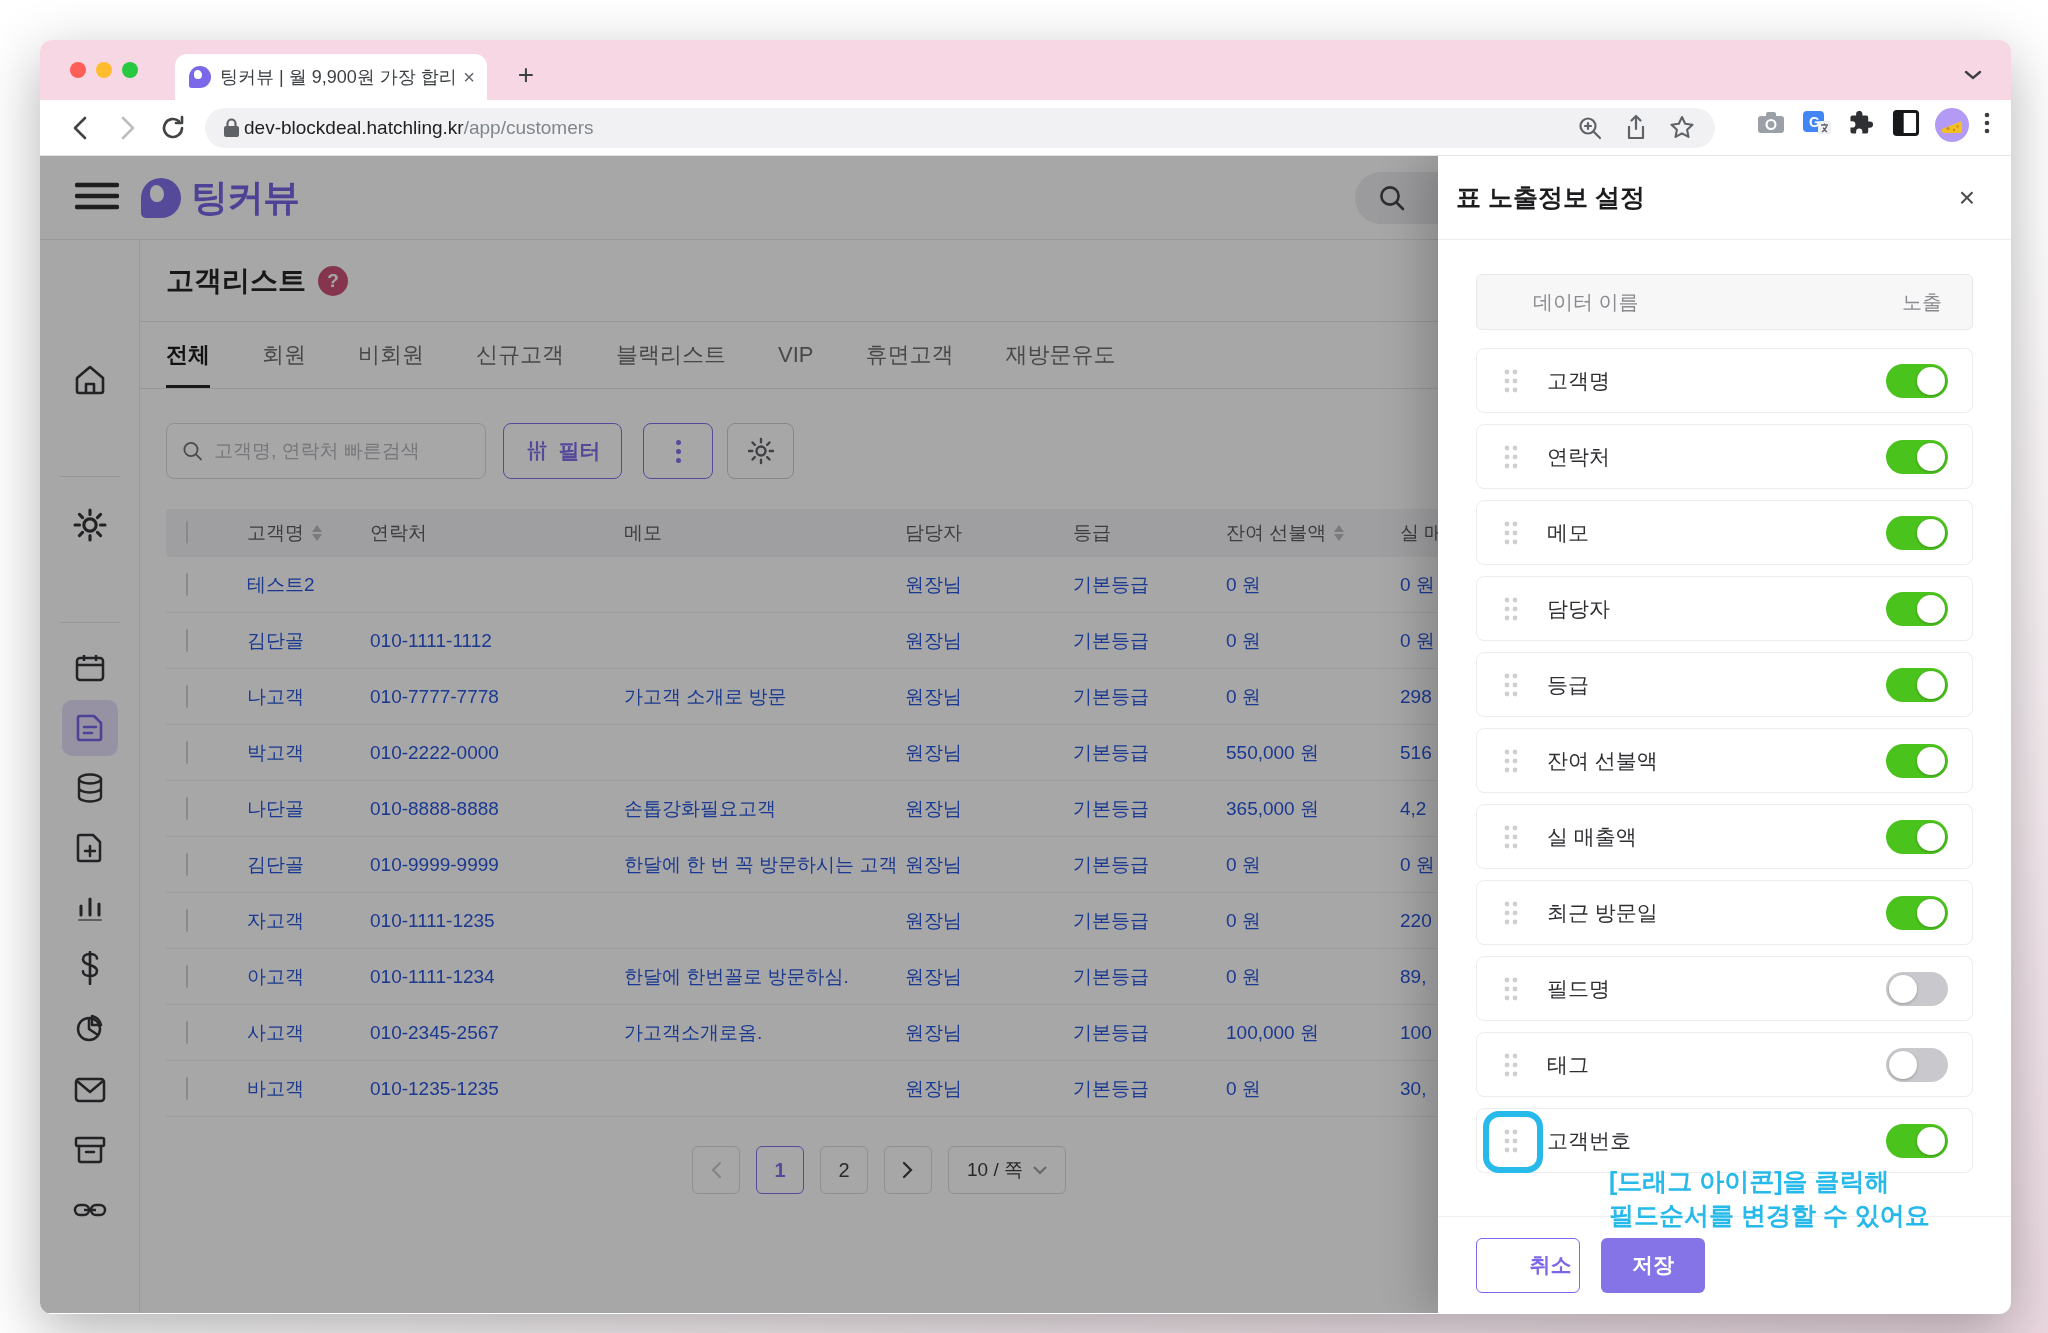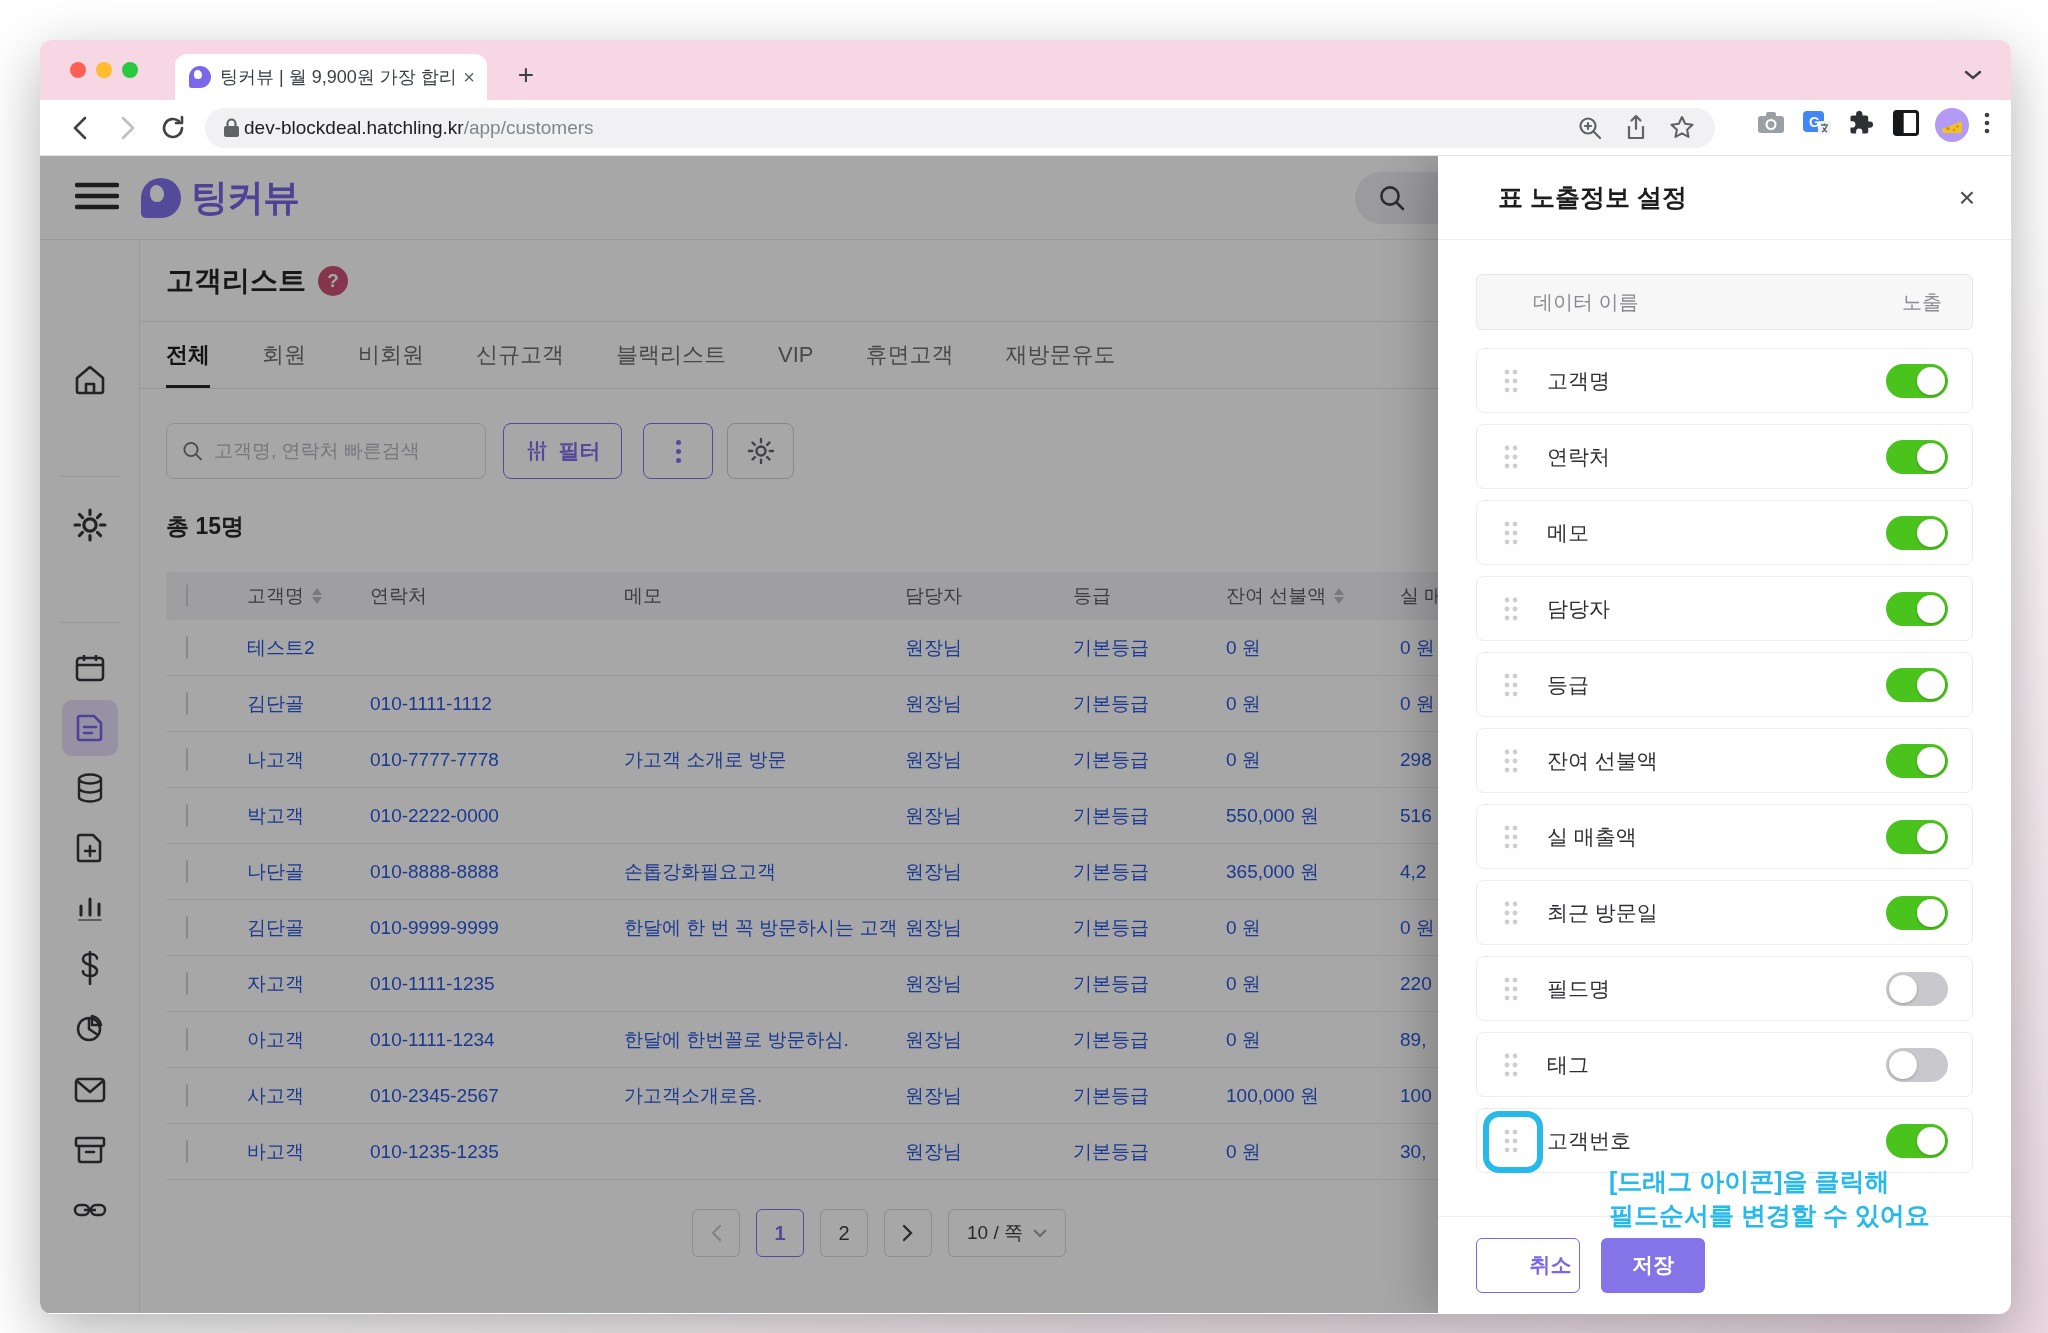--- a/index.html
+++ b/index.html
@@ -88,21 +88,21 @@
   .pg.active { border:1.5px solid var(--accent,#7b68e8); color:var(--accent,#7b68e8); font-weight:700; }
   .pg.dis { color:#c6c6cb; }
   .pgsize { width:118px; height:48px; border:1px solid #d9d9de; border-radius:6px; background:#fff; display:flex; align-items:center; justify-content:center;
             gap:10px; font-size:19px; color:#333; }
 
   .dim { position:absolute; inset:0; background:rgba(24,24,26,0.38); z-index:40; }
 
   
   .panel { position:absolute; right:0; top:0; width:573px; height:100%; background:#fff; z-index:50;
            box-shadow:-14px 0 44px rgba(0,0,0,.20); }
-  .panel-head { height:84px; border-bottom:1px solid #ececee; display:flex; align-items:center; padding:0 36px 0 60px; }
+  .panel-head { height:84px; border-bottom:1px solid #ececee; display:flex; align-items:center; padding:0 36px 0 18px; }
   .panel-title { font-size:25px; font-weight:800; color:#1d1d1f; }
   .panel-close { margin-left:auto; font-size:28px; color:#4a4a4e; cursor:pointer; line-height:1; }
   .list-head { margin:34px 38px 18px 38px; height:56px; background:#f7f7f8; border:1px solid #e8e8ea; border-radius:6px;
                display:flex; align-items:center; font-size:20px; color:#8a8a8f; }
   .list-head .lh-name { margin-left:56px; }
   .list-head .lh-vis  { margin-left:auto; margin-right:30px; }
   .p-items { margin:0 38px; }
   .p-item { position:relative; height:65px; margin-bottom:11px; border:1px solid #ececee; border-radius:8px; background:#fff;
             display:flex; align-items:center; padding-left:24px; }
   .p-label { margin-left:26px; font-size:21px; color:#2f2f33; }
@@ -353,21 +353,20 @@
           <button class="btn-gear">
             <svg width="30" height="30" viewBox="0 0 24 24">
                 <g stroke="#5a5a5f" stroke-width="1.9" fill="none" stroke-linecap="round">
                   <circle cx="12" cy="12" r="3.6"></circle>
                   <path d="M19 12h2.6M16.95 16.95l1.84 1.84M12 19v2.6M7.05 16.95l-1.84 1.84M5 12H2.4M7.05 7.05 5.21 5.21M12 5V2.4M16.95 7.05l1.84-1.84"></path>
                 </g>
               </svg>
           </button>
         </div>
 
-        <div class="total">총 15명</div>
 
         <div class="table">
           <div class="thead">
             <span><span class="cb"></span></span>
             <span class="hcell">
                 <span>고객명</span>
               <span class="sorter">
                   <svg width="10" height="7">
                     <path d="M5 0 10 7H0z" fill="#b6b6bb"></path>
                   </svg>

